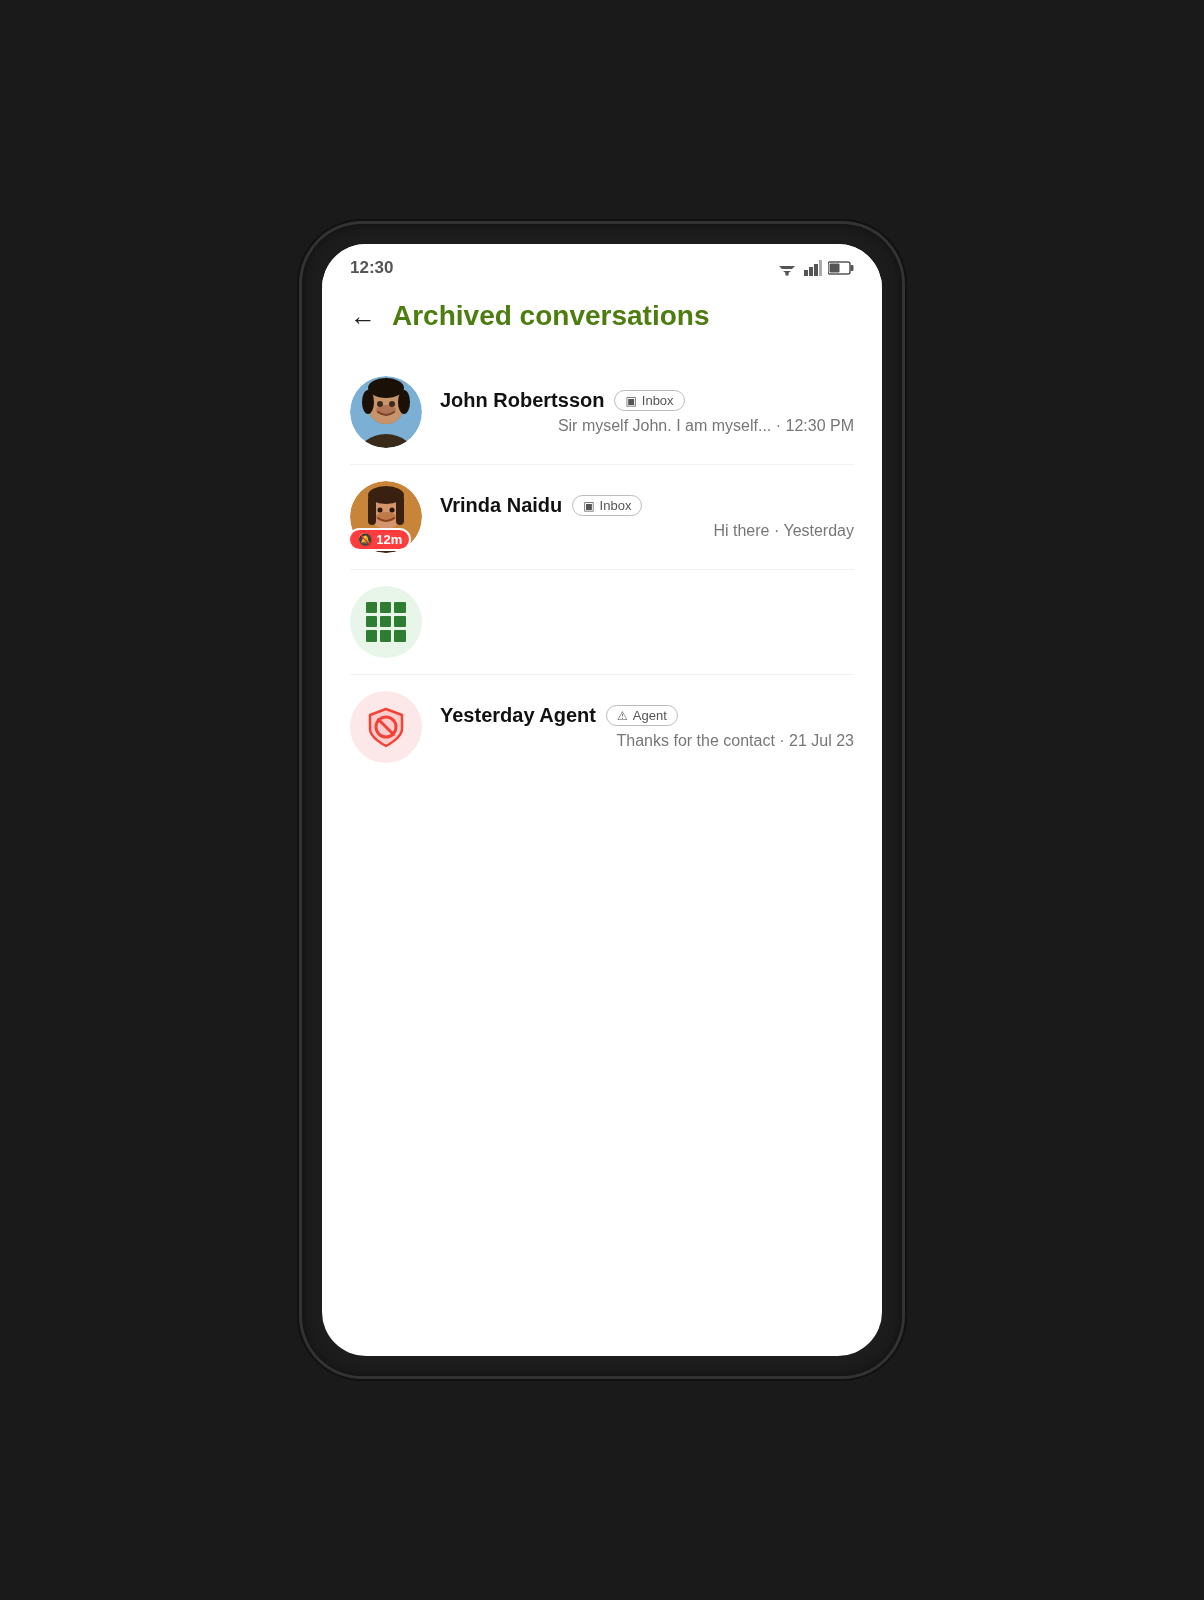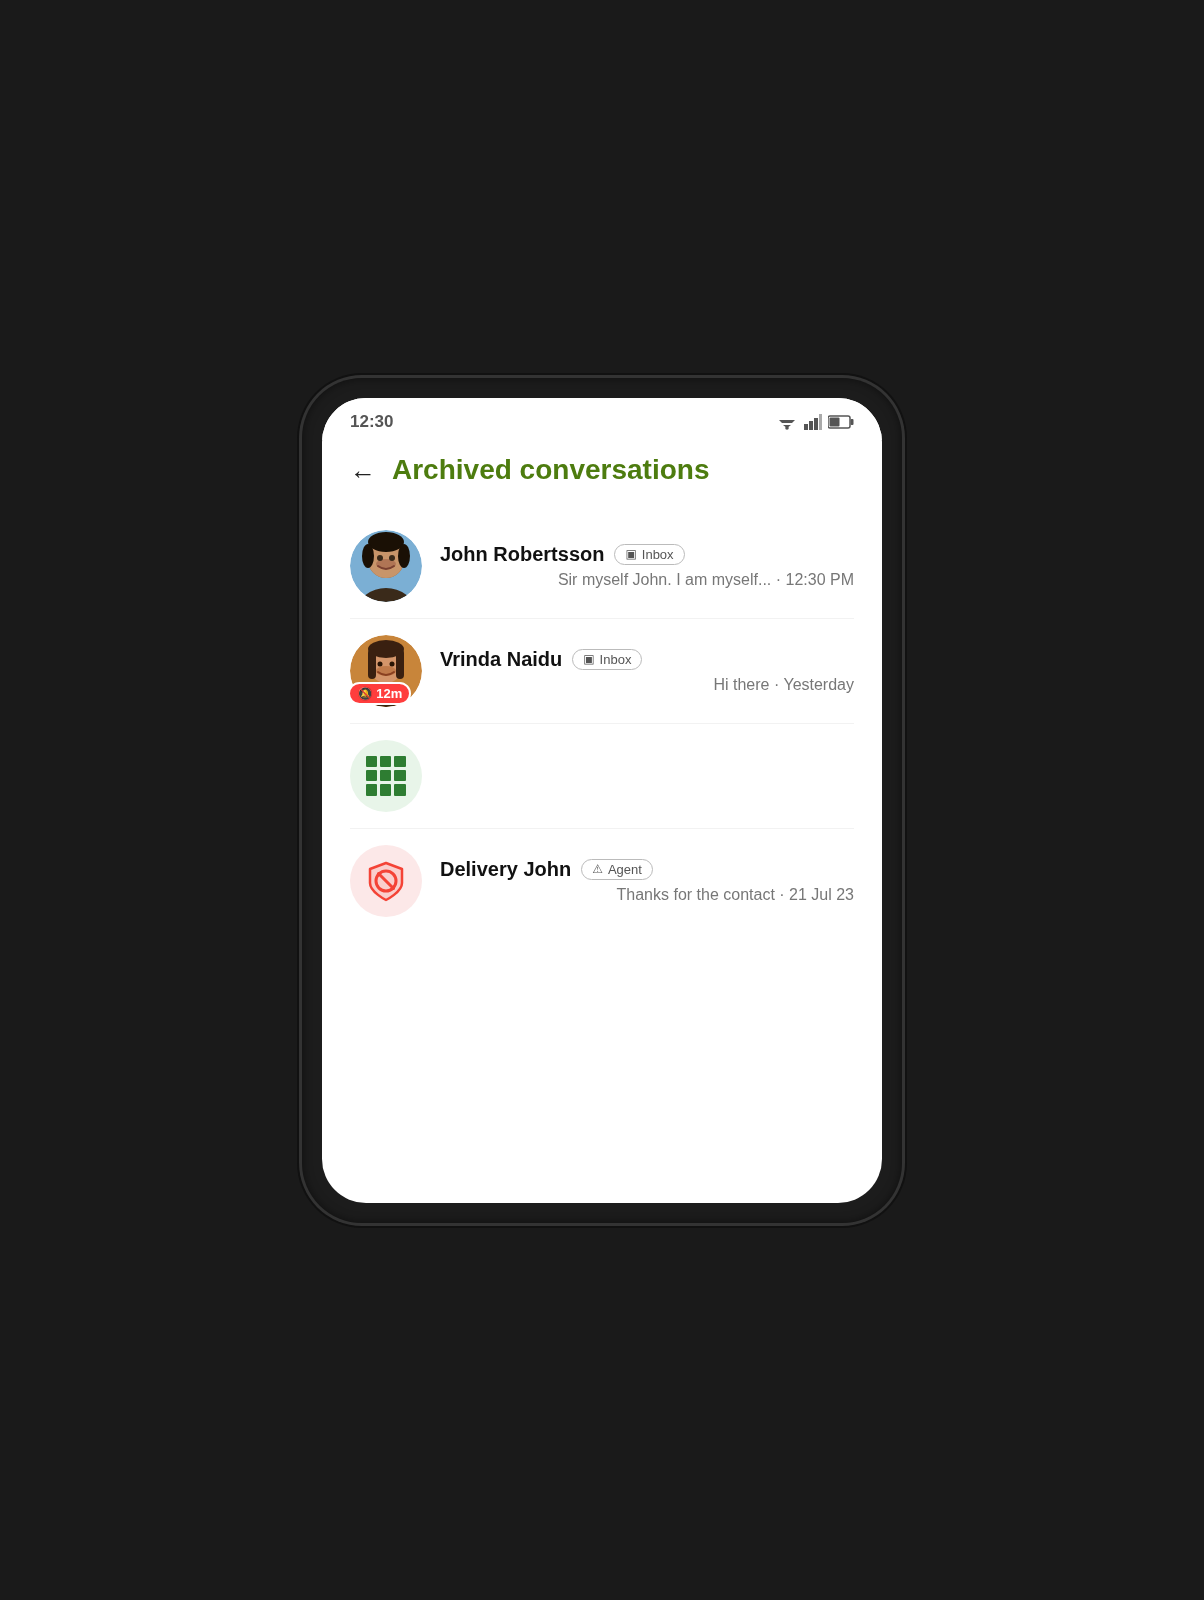--- a/index.html
+++ b/index.html
@@ -6,21 +6,21 @@
     body {
       background: #1a1a1a;
       display: flex;
       justify-content: center;
       align-items: center;
       min-height: 100vh;
       font-family: 'Segoe UI', Arial, sans-serif;
     }
     .phone-frame {
       width: 600px;
-      height: 845px;
+      height: 1152px;
       background: #1c1c1c;
       border-radius: 60px;
       padding: 20px;
       position: relative;
       box-shadow: 0 0 0 3px #333, 0 0 0 5px #111, inset 0 0 10px rgba(0,0,0,0.5);
     }
     .phone-screen {
       width: 100%;
       height: 100%;
       background: #ffffff;
@@ -327,21 +327,21 @@
 
                 <path d="M22 4 L38 10 L38 24 C38 33 22 41 22 41 C22 41 6 33 6 24 L6 10 Z" fill="#f44336" fill-opacity="0.15" stroke="#f44336" stroke-width="2.5" stroke-linejoin="round"></path>
 
                 <circle cx="22" cy="22" r="10" fill="none" stroke="#f44336" stroke-width="3"></circle>
                 <line x1="14.5" y1="14.5" x2="29.5" y2="29.5" stroke="#f44336" stroke-width="3" stroke-linecap="round"></line>
               </svg>
             </div>
           </div>
           <div class="conversation-info">
             <div class="name-row">
-              <span class="contact-name">Delivery John</span>
+              <span class="contact-name">Yesterday Agent</span>
               <span class="tag-badge">
                 <span class="tag-icon">⚠</span>
                 <span>Agent</span>
               </span>
             </div>
             <div class="message-preview">
               <span>Thanks for the contact</span>
               <span> · </span>
               <span>21 Jul 23</span>
             </div>

